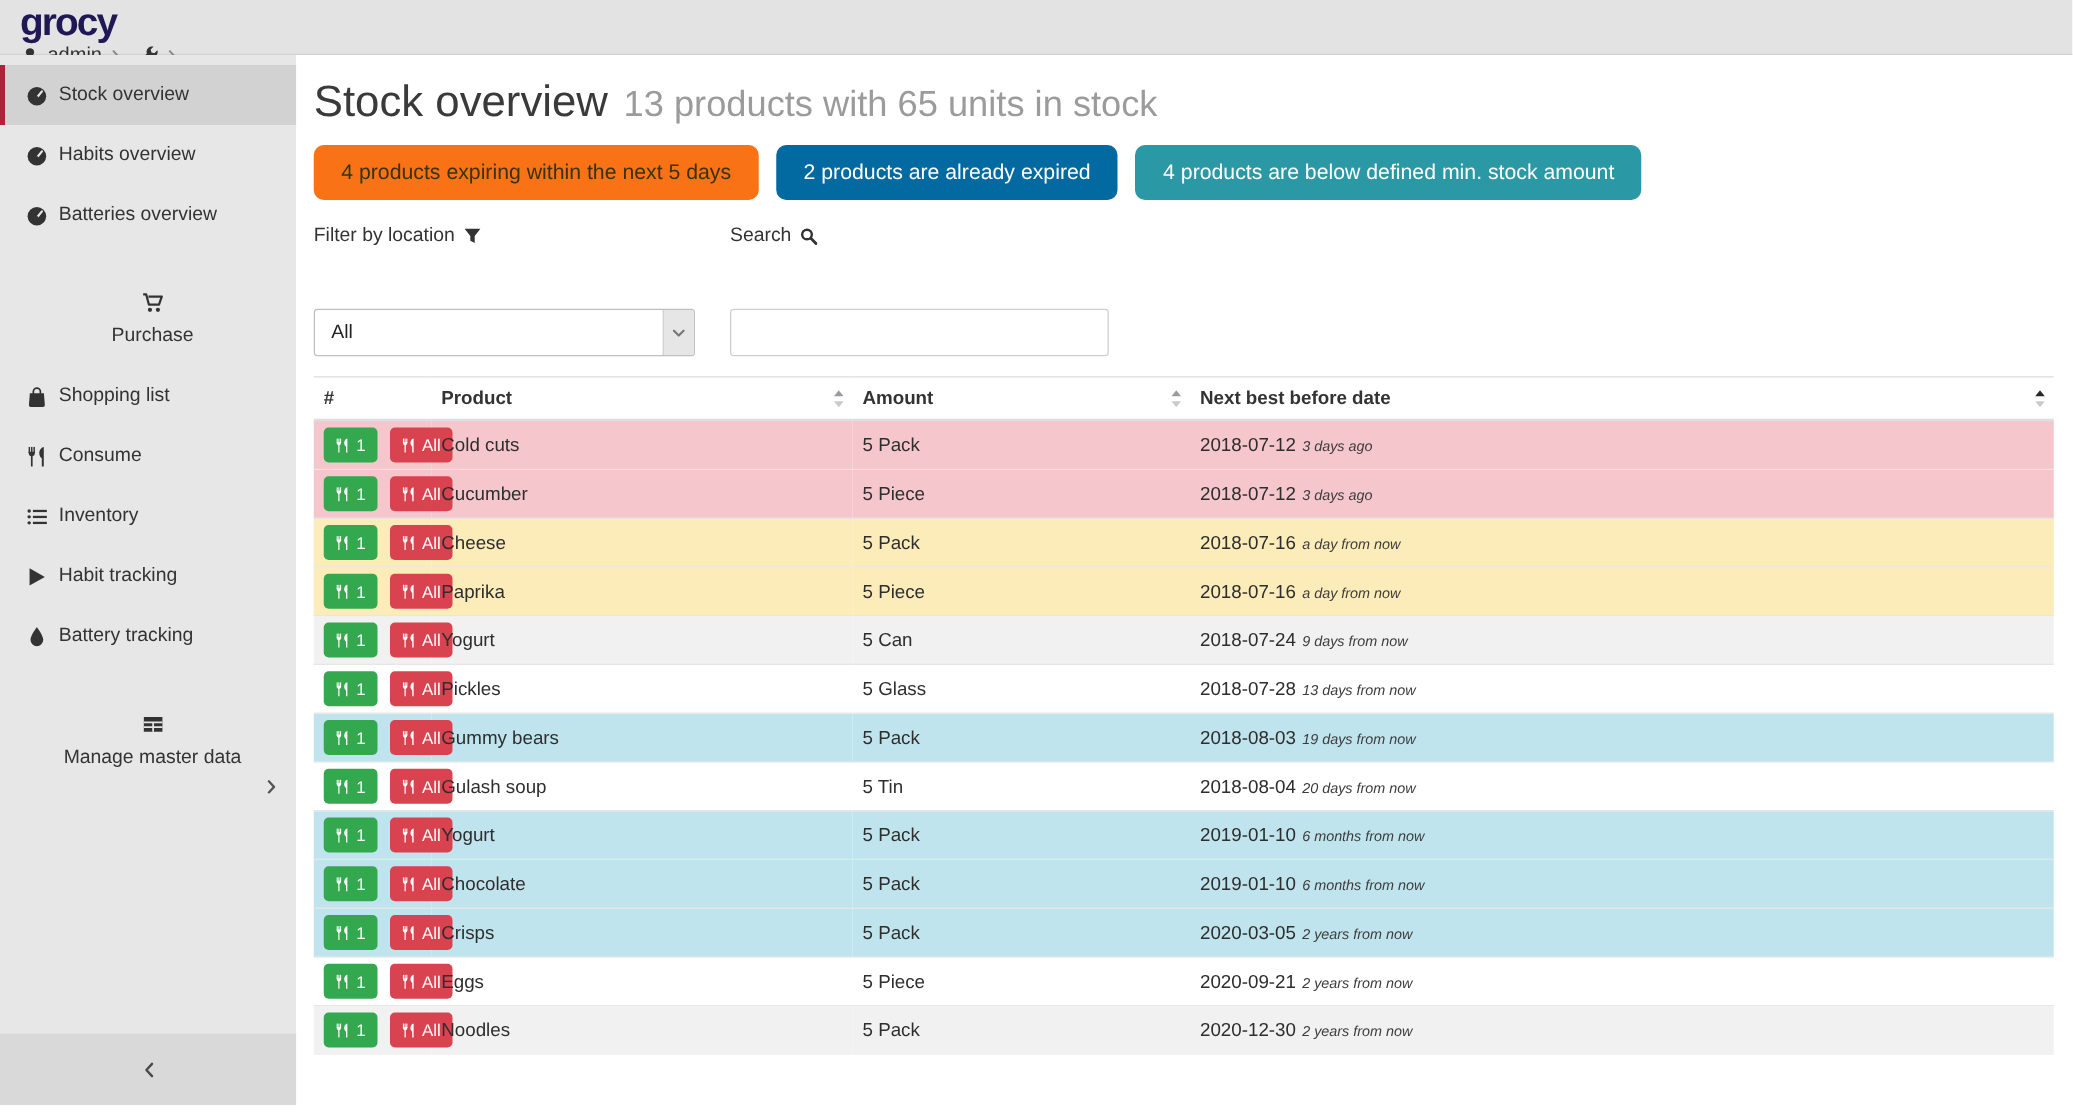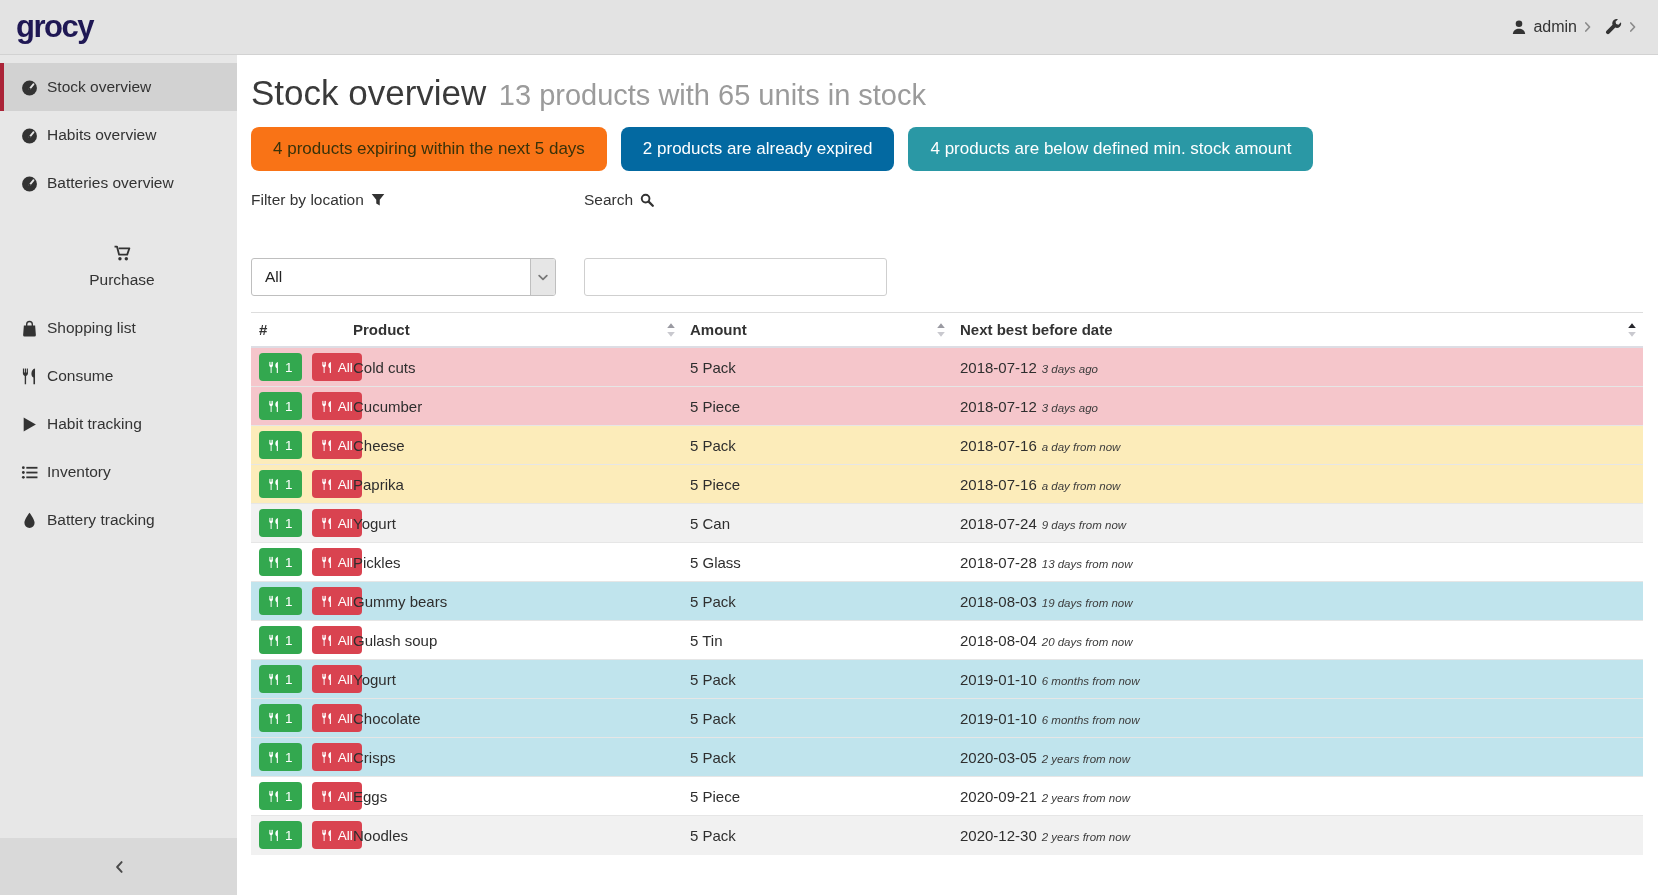--- a/index.html
+++ b/index.html
@@ -1,23 +1,24 @@
 <!DOCTYPE html>
 <html><head>
 <meta charset="utf-8">
 <style>
   * { box-sizing: border-box; margin: 0; padding: 0; }
   html, body { width: 1658px; height: 896px; overflow: hidden; }
   body { font-family: "Liberation Sans", "DejaVu Sans", sans-serif; background: #ffffff; color: #333; }
 
   
   .topbar {
-    height: 55px; background: #e3e3e3; border-bottom: 1px solid #d2d2d2;
-    display: flex; align-items: center; justify-content: space-between;
+    height: 44px; background: #e3e3e3; border-bottom: 1px solid #d2d2d2;
+    display: flex; align-items: flex-start; justify-content: space-between;
     padding: 0 20px 0 16px;
+    flex-direction: column;
   }
   .logo {
     font-size: 31px; font-weight: 800; letter-spacing: -1.5px; color: #1f1854;
   }
   .user-area { display: flex; align-items: center; gap: 12px; font-size: 16px; color: #333; }
   .user-area .grp { display: flex; align-items: center; gap: 6px; }
   .chev { color: #8a8a8a; }
 
   
   .layout { display: flex; height: 840px; }
@@ -260,40 +261,51 @@
         <span class="icon">
             <svg viewBox="0 0 16 16">
               <use href="#i-utensils"></use>
             </svg>
           </span>
         <span>Consume</span>
       </div>
       <div class="nav-item">
         <span class="icon">
             <svg viewBox="0 0 16 16">
+              <use href="#i-list"></use>
+            </svg>
+          </span>
+        <span>Inventory</span>
+      </div>
+      <div class="nav-item">
+        <span class="icon">
+            <svg viewBox="0 0 16 16">
               <use href="#i-play"></use>
             </svg>
           </span>
         <span>Habit tracking</span>
       </div>
       <div class="nav-item">
         <span class="icon">
             <svg viewBox="0 0 16 16">
-              <use href="#i-list"></use>
-            </svg>
-          </span>
-        <span>Inventory</span>
-      </div>
-      <div class="nav-item">
-        <span class="icon">
-            <svg viewBox="0 0 16 16">
               <use href="#i-drop"></use>
             </svg>
           </span>
         <span>Battery tracking</span>
+      </div>
+      <div class="nav-item nav-gap">
+        <span class="icon">
+            <svg viewBox="0 0 16 16">
+              <use href="#i-table"></use>
+            </svg>
+          </span>
+        <span>Manage master data</span>
+        <svg class="trail" viewBox="0 0 16 16">
+            <use href="#i-chevron-right"></use>
+          </svg>
       </div>
     </div>
     <div class="sidebar-footer">
       <svg viewBox="0 0 16 16">
           <use href="#i-chevron-left"></use>
         </svg>
     </div>
   </div>
 
   <div class="content">

